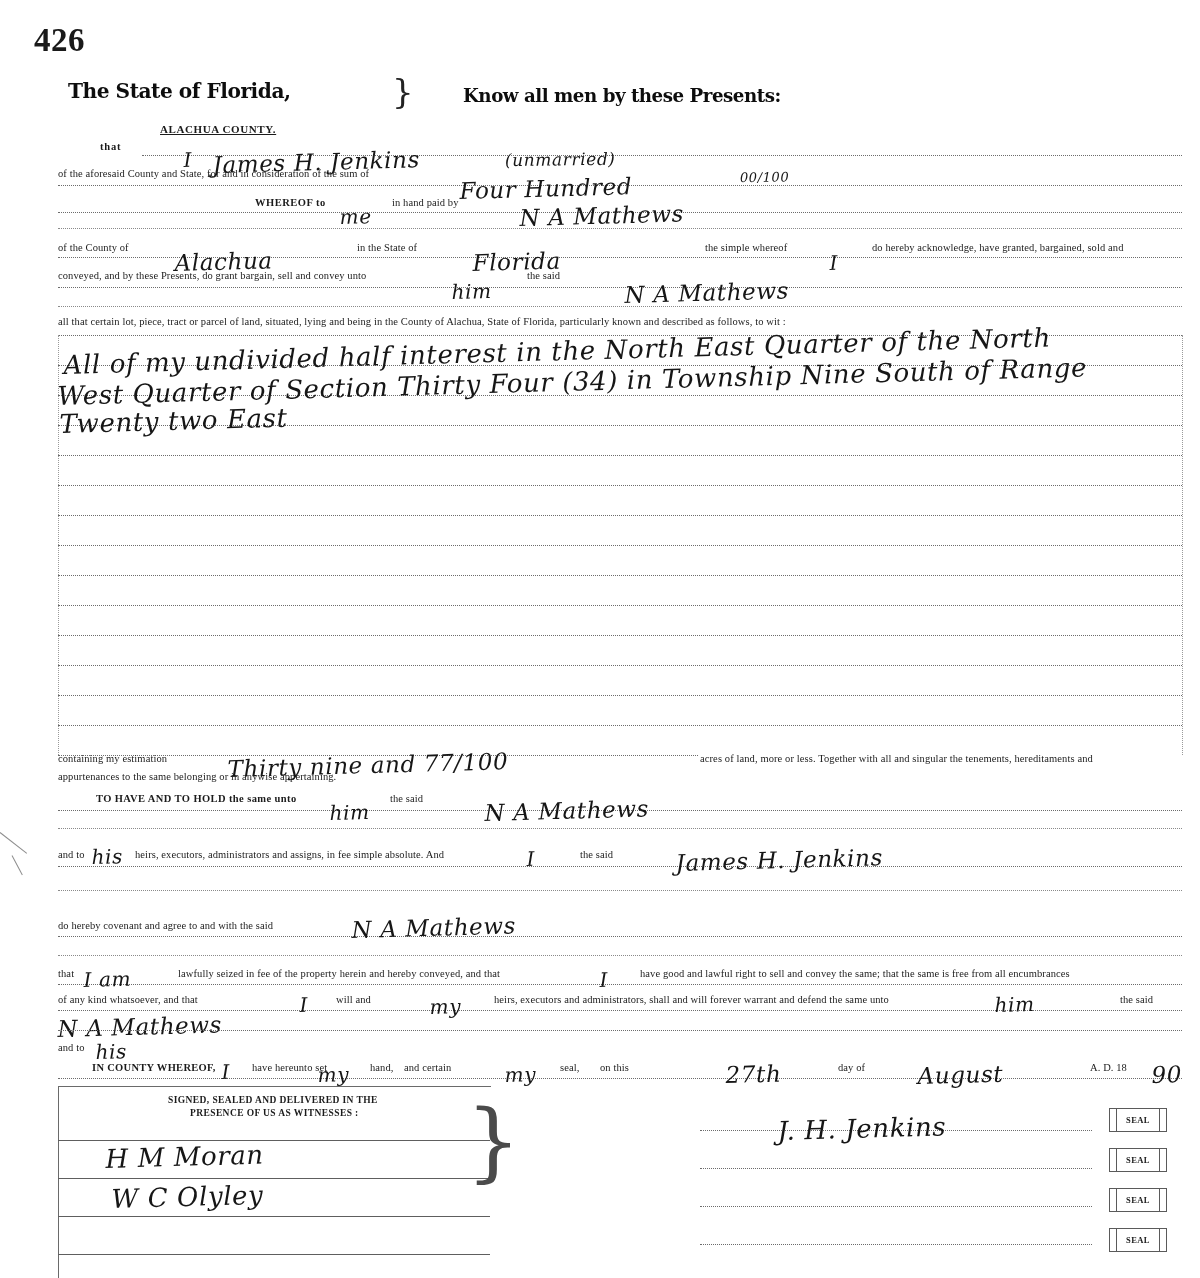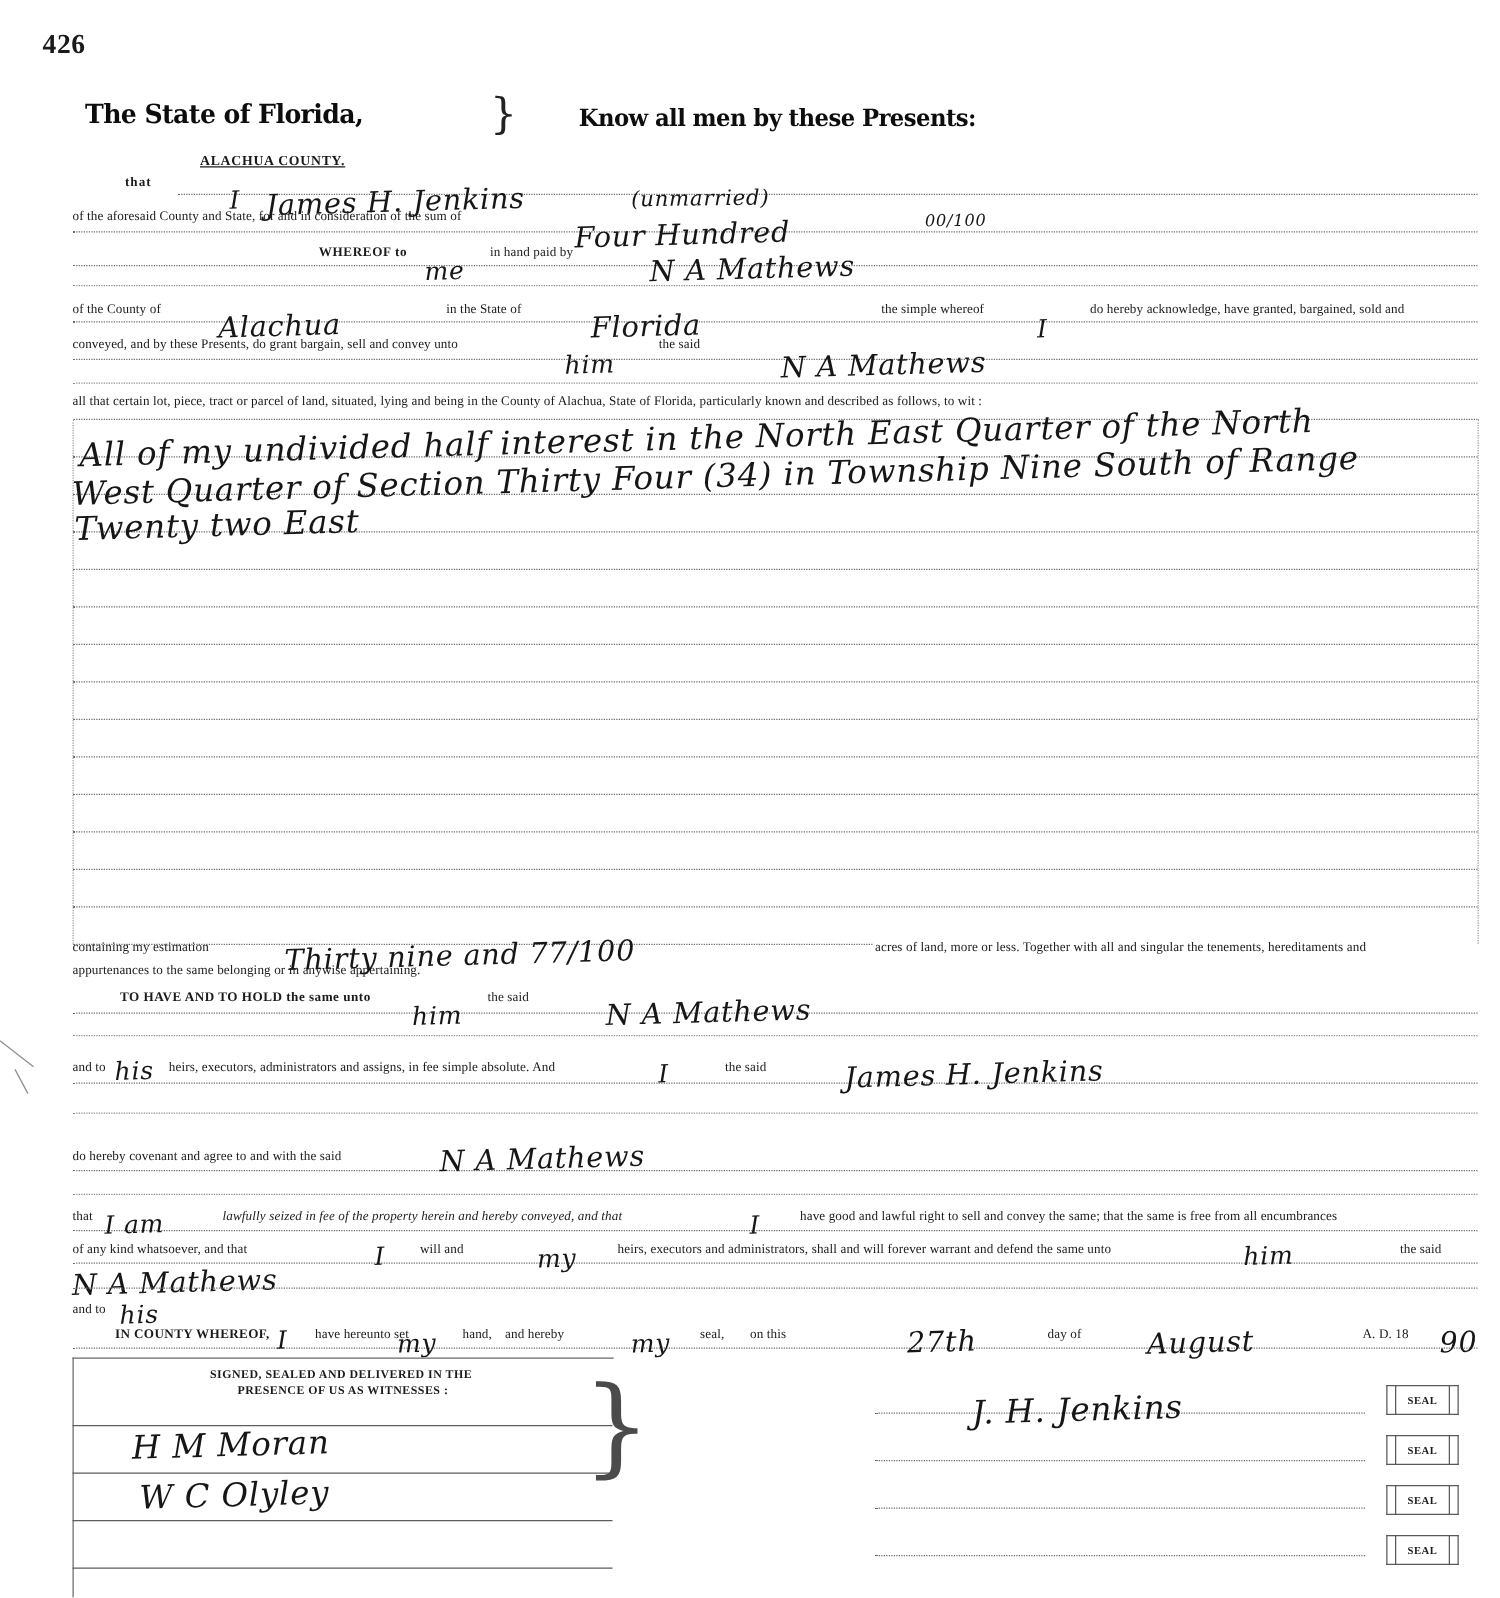--- a/index.html
+++ b/index.html
@@ -17,21 +17,21 @@
     height: 1278px;
     background: #fff;
     overflow: hidden;
   }
   
   .pn {
     position: absolute;
     left: 34px;
     top: 22px;
     font-family: "Liberation Serif", serif;
-    font-size: 22px;
+    font-size: 33px;
     font-weight: bold;
     letter-spacing: 0.5px;
     color: #1a1a1a;
   }
   .printed {
     position: absolute;
     font-family: "Liberation Serif", serif;
     font-size: 10.5px;
     color: #1b1b1b;
     white-space: nowrap;
@@ -235,21 +235,21 @@
 
   <div class="rule thin" style="left:58px; top:890px; width:1124px;"></div>
 
   <div class="printed" style="left:58px; top:920px;">do hereby covenant and agree to and with the said</div>
   <div class="rule" style="left:58px; top:936px; width:1124px;"></div>
   <div class="hw l" style="left:352px; top:917px;">N A Mathews</div>
 
   <div class="rule thin" style="left:58px; top:955px; width:1124px;"></div>
 
   <div class="printed" style="left:58px; top:968px;">that</div>
-  <div class="printed" style="left:178px; top:968px;font-style:italic;">lawfully seized in fee of the property herein and hereby conveyed, and that</div>
+  <div class="printed" style="left:178px; top:968px;">lawfully seized in fee of the property herein and hereby conveyed, and that</div>
   <div class="printed" style="left:640px; top:968px;">have good and lawful right to sell and convey the same; that the same is free from all encumbrances</div>
   <div class="rule" style="left:58px; top:984px; width:1124px;"></div>
   <div class="hw m" style="left:84px; top:968px;">I am</div>
   <div class="hw m" style="left:600px; top:968px;">I</div>
 
   <div class="printed" style="left:58px; top:994px;">of any kind whatsoever, and that</div>
   <div class="printed" style="left:336px; top:994px;">will and</div>
   <div class="printed" style="left:494px; top:994px;">heirs, executors and administrators, shall  and will forever warrant and defend the same unto</div>
   <div class="printed" style="left:1120px; top:994px;">the said</div>
   <div class="rule" style="left:58px; top:1010px; width:1124px;"></div>
@@ -259,21 +259,21 @@
 
   <div class="hw l" style="left:58px; top:1016px;">N A Mathews</div>
   <div class="rule" style="left:58px; top:1030px; width:1124px;"></div>
 
   <div class="printed" style="left:58px; top:1042px;">and to</div>
   <div class="hw m" style="left:96px; top:1040px;">his</div>
 
   <div class="printed bold" style="left:92px; top:1062px; letter-spacing:0.3px;">IN COUNTY WHEREOF,</div>
   <div class="printed" style="left:252px; top:1062px;">have hereunto set</div>
   <div class="printed" style="left:370px; top:1062px;">hand,</div>
-  <div class="printed" style="left:404px; top:1062px;">and hereby</div>
+  <div class="printed" style="left:404px; top:1062px;">and certain</div>
   <div class="printed" style="left:560px; top:1062px;">seal,</div>
   <div class="printed" style="left:600px; top:1062px;">on this</div>
   <div class="printed" style="left:838px; top:1062px;">day of</div>
   <div class="printed" style="left:1090px; top:1062px;">A. D. 18</div>
   <div class="rule" style="left:58px; top:1078px; width:1124px;"></div>
   <div class="hw m" style="left:222px; top:1060px;">I</div>
   <div class="hw m" style="left:318px; top:1063px;">my</div>
   <div class="hw m" style="left:505px; top:1063px;">my</div>
   <div class="hw l" style="left:726px; top:1062px;">27th</div>
   <div class="hw l" style="left:918px; top:1063px;">August</div>

